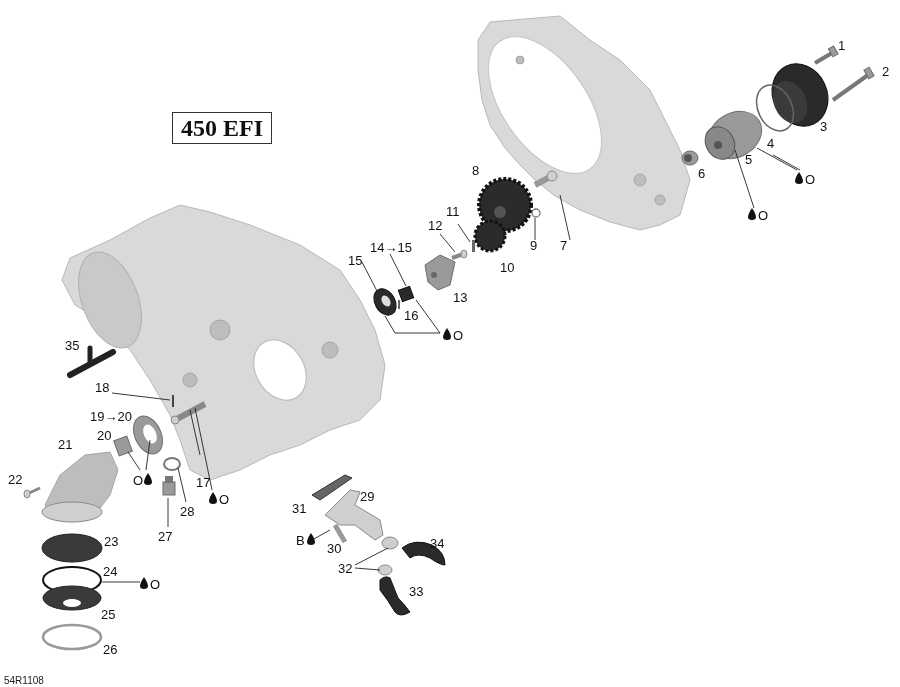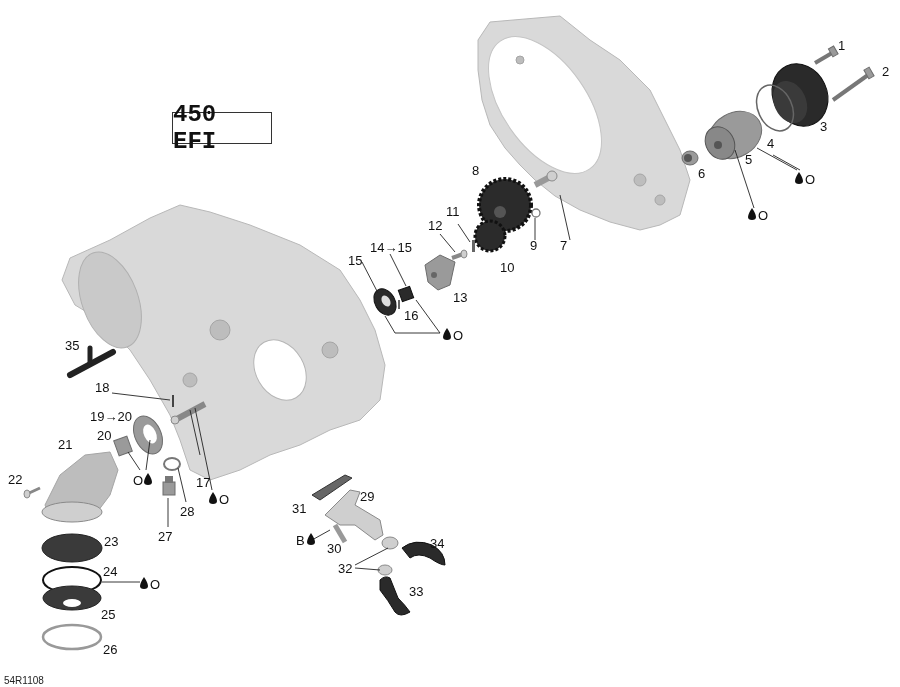--- a/index.html
+++ b/index.html
@@ -4,21 +4,21 @@
 <style>
   html, body { margin: 0; padding: 0; background: #ffffff; }
   body { width: 900px; height: 687px; position: relative; overflow: hidden;
          font-family: "Liberation Sans", sans-serif; }
   #diagram { position: absolute; left: 0; top: 0; width: 900px; height: 687px; }
   .lbl { font-family: "Liberation Sans", sans-serif; font-size: 13px; fill: #111; }
   .ref { font-family: "Liberation Sans", sans-serif; font-size: 10px; fill: #222; }
   .model-box { position: absolute; left: 172px; top: 112px; width: 100px; height: 32px;
                border: 1px solid #333; background: #fff; box-sizing: border-box;
                display: flex; align-items: center; justify-content: center;
-               font-family: Liberation Mono, monospace; font-weight: bold; font-size: 24px; color: #111; }
+               font-family: Liberation Serif, serif; font-weight: bold; font-size: 24px; color: #111; }
   .leader { stroke: #222; stroke-width: 0.9; fill: none; }
   .cast { fill: #d9d9d9; stroke: #b8b8b8; stroke-width: 1; }
   .cast-dark { fill: #bdbdbd; stroke: #a5a5a5; stroke-width: 1; }
   .black-part { fill: #2a2a2a; stroke: #111; stroke-width: 1; }
   .mid-part { fill: #9a9a9a; stroke: #6d6d6d; stroke-width: 1; }
   .light-part { fill: #cfcfcf; stroke: #8a8a8a; stroke-width: 1; }
 </style>
 </head>
 <body>
 

